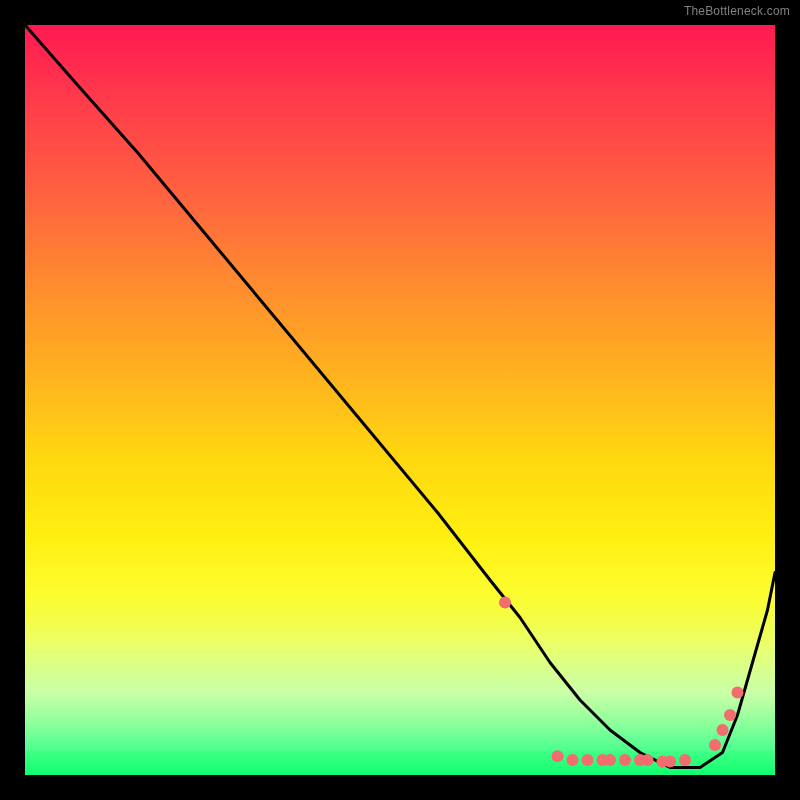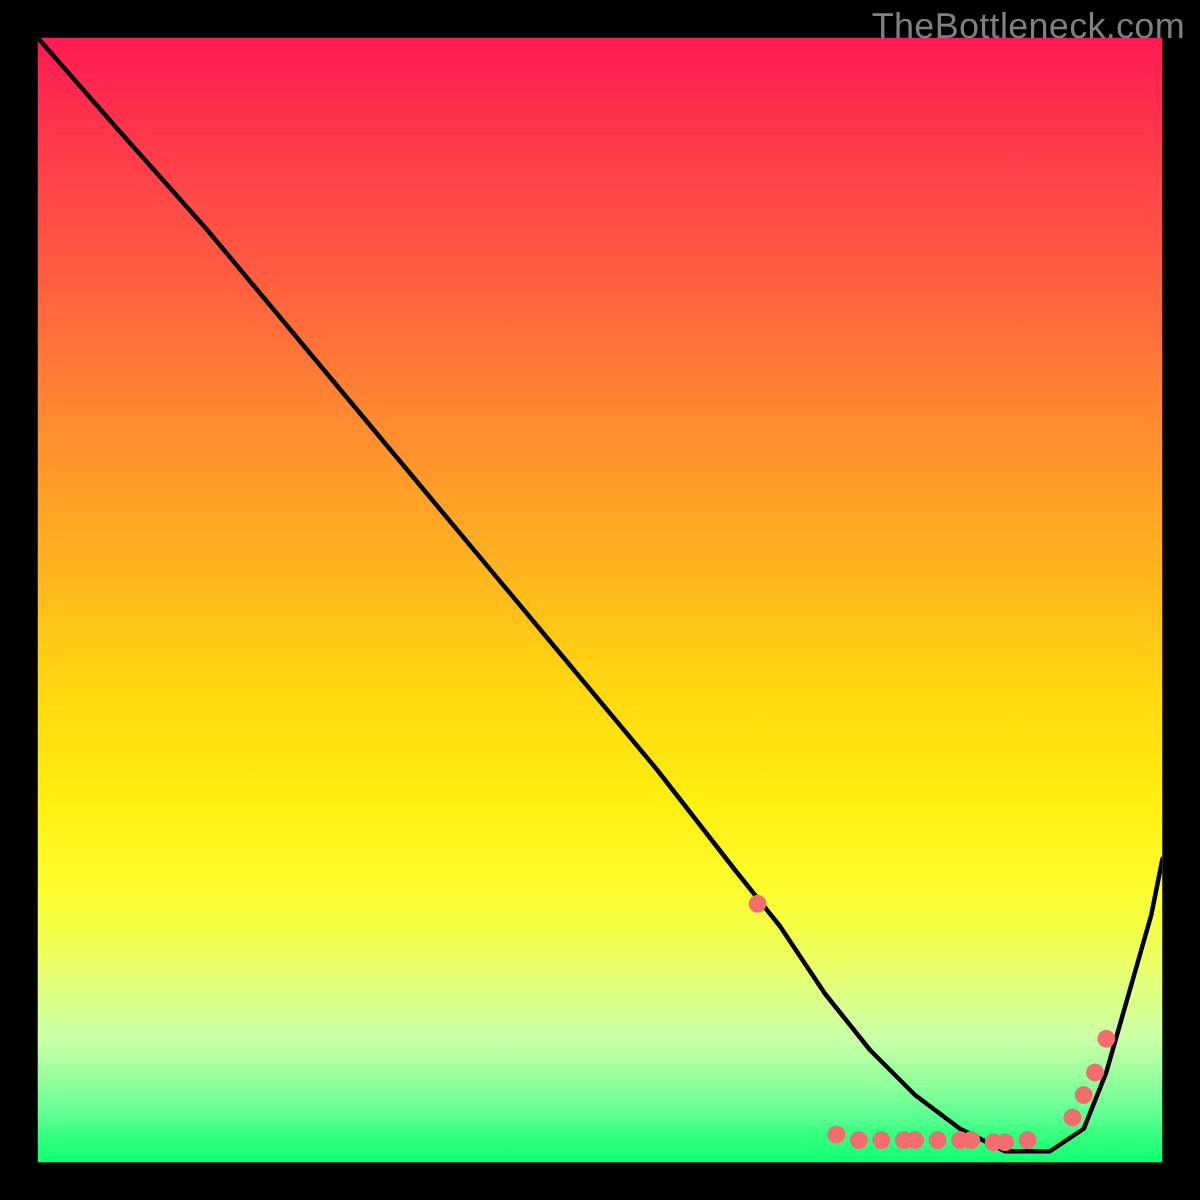--- a/index.html
+++ b/index.html
@@ -15,21 +15,21 @@
     position: relative;
     width: 800px;
     height: 800px;
     background: #000;
   }
   .watermark {
     position: absolute;
     top: 4px;
     right: 10px;
     color: #808080;
-    font-size: 24px;
+    font-size: 12px;
     font-weight: 500;
     letter-spacing: 0.2px;
     z-index: 20;
   }
   .plot {
     position: absolute;
     left: 25px;
     top: 25px;
     width: 750px;
     height: 750px;

